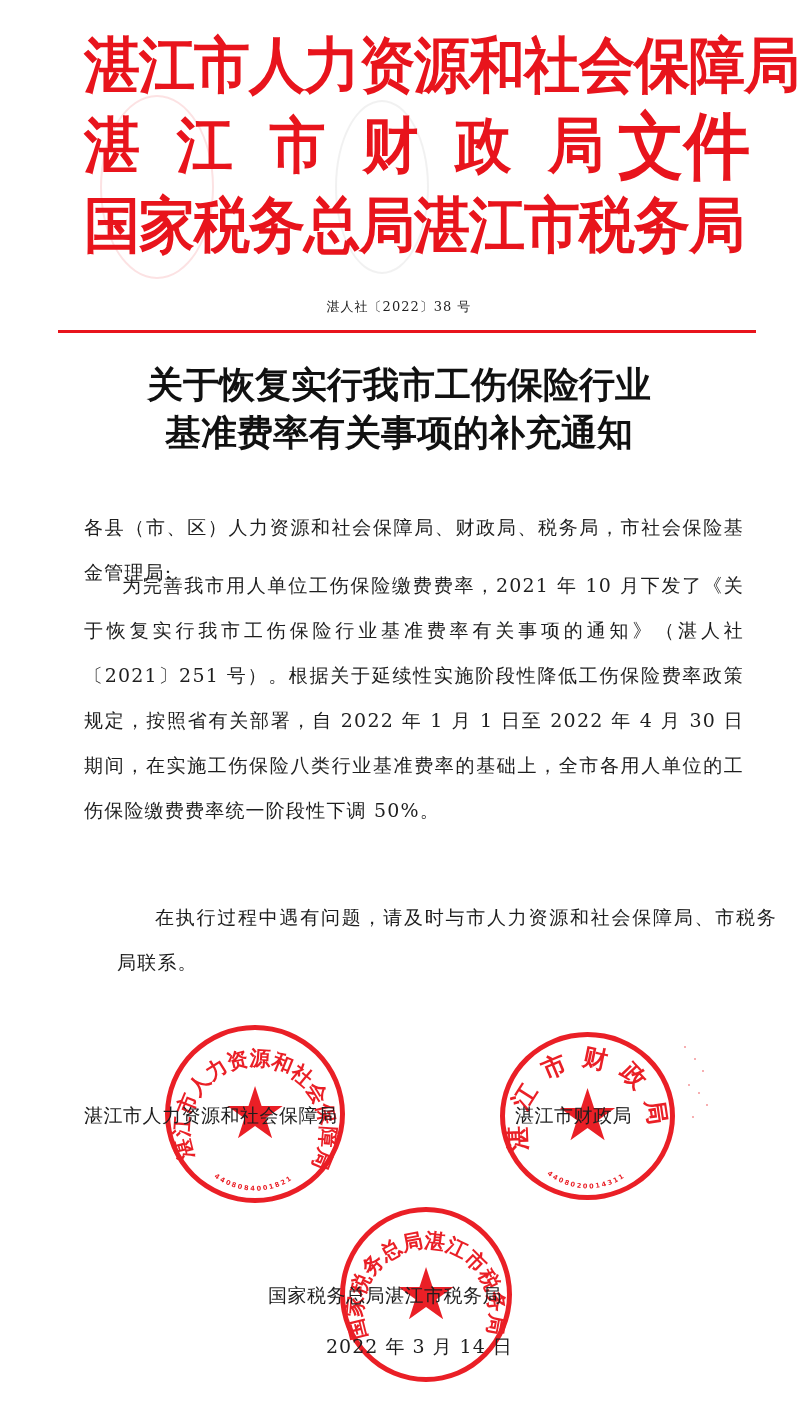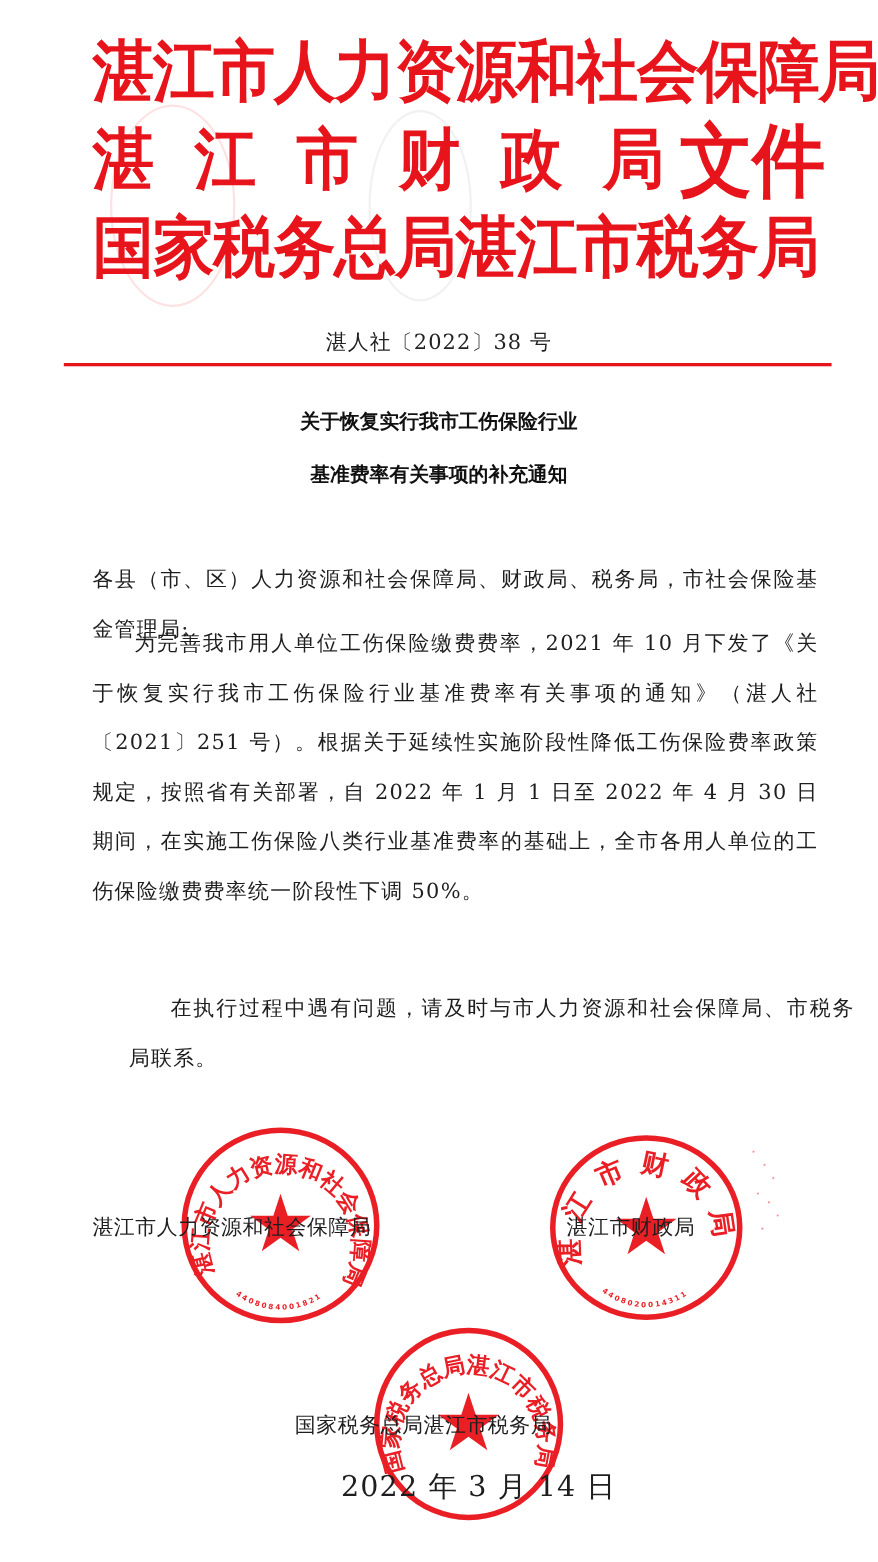--- a/index.html
+++ b/index.html
@@ -65,38 +65,38 @@
       width: 90px;
       height: 170px;
       border: 2px solid rgba(200, 200, 200, 0.25);
       border-radius: 50%;
     }
     .doc-number {
       position: absolute;
       left: 0; width: 798px;
       top: 298px;
       text-align: center;
-      font-size: 19px;
+      font-size: 13px;
       letter-spacing: 1px;
       color: #222;
     }
     .red-rule {
       position: absolute;
       left: 58px;
       top: 330px;
       width: 698px;
       height: 3px;
       background: #e8141c;
     }
     .title {
       position: absolute;
       left: 0; width: 798px;
       text-align: center;
       font-weight: bold;
-      font-size: 18px;
+      font-size: 36px;
       line-height: 48px;
       color: #111;
       top: 360px;
     }
     .body-text {
       position: absolute;
       left: 84px;
       width: 660px;
       font-size: 19px;
       line-height: 45px;
@@ -136,21 +136,21 @@
     .signer {
       position: absolute;
       font-size: 19px;
       color: #1e1e1e;
       white-space: nowrap;
       letter-spacing: 0.5px;
     }
     .signer-hr { left: 84px; top: 1103px; }
     .signer-fin { left: 515px; top: 1103px; }
     .signer-tax { left: 268px; top: 1283px; }
-    .sign-date { left: 310px; top: 1334px; font-size: 26px; letter-spacing: 1px; }
+    .sign-date { left: 326px; top: 1334px; font-size: 19px; letter-spacing: 1px; }
 
     .speckles {
       position: absolute;
       left: 680px;
       top: 1040px;
       width: 30px;
       height: 90px;
     }
     .speckles i {
       position: absolute;

